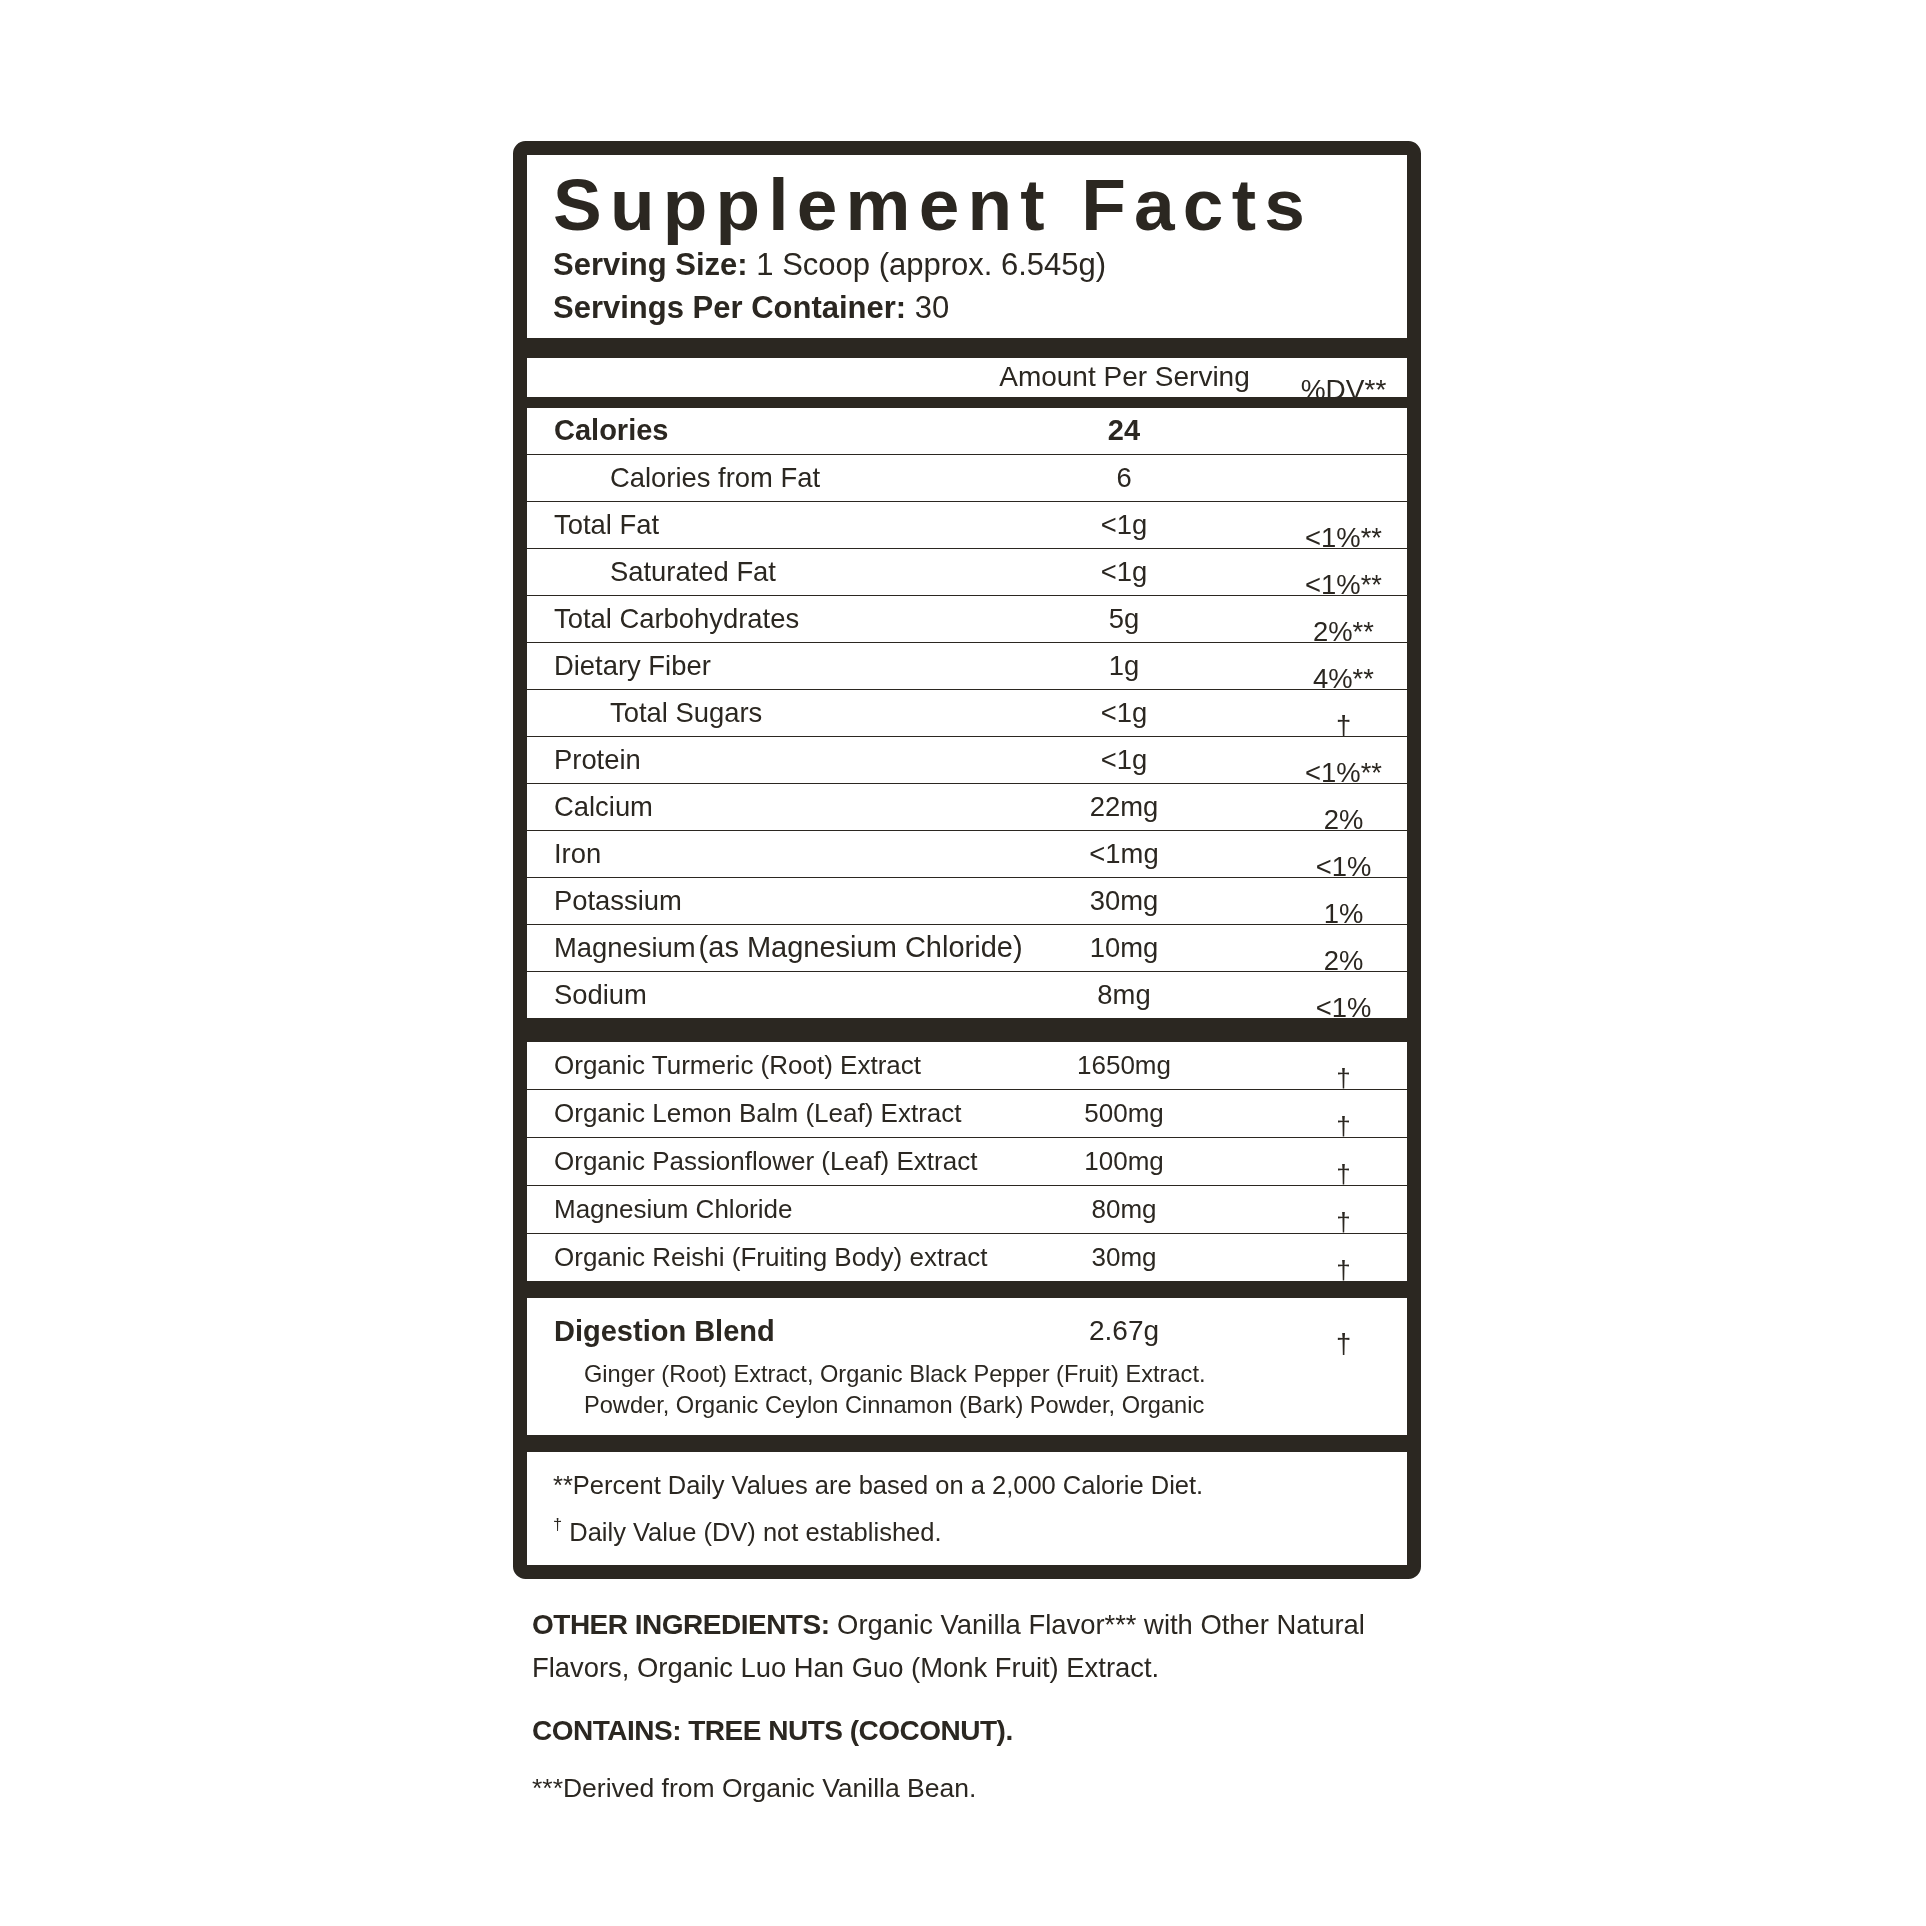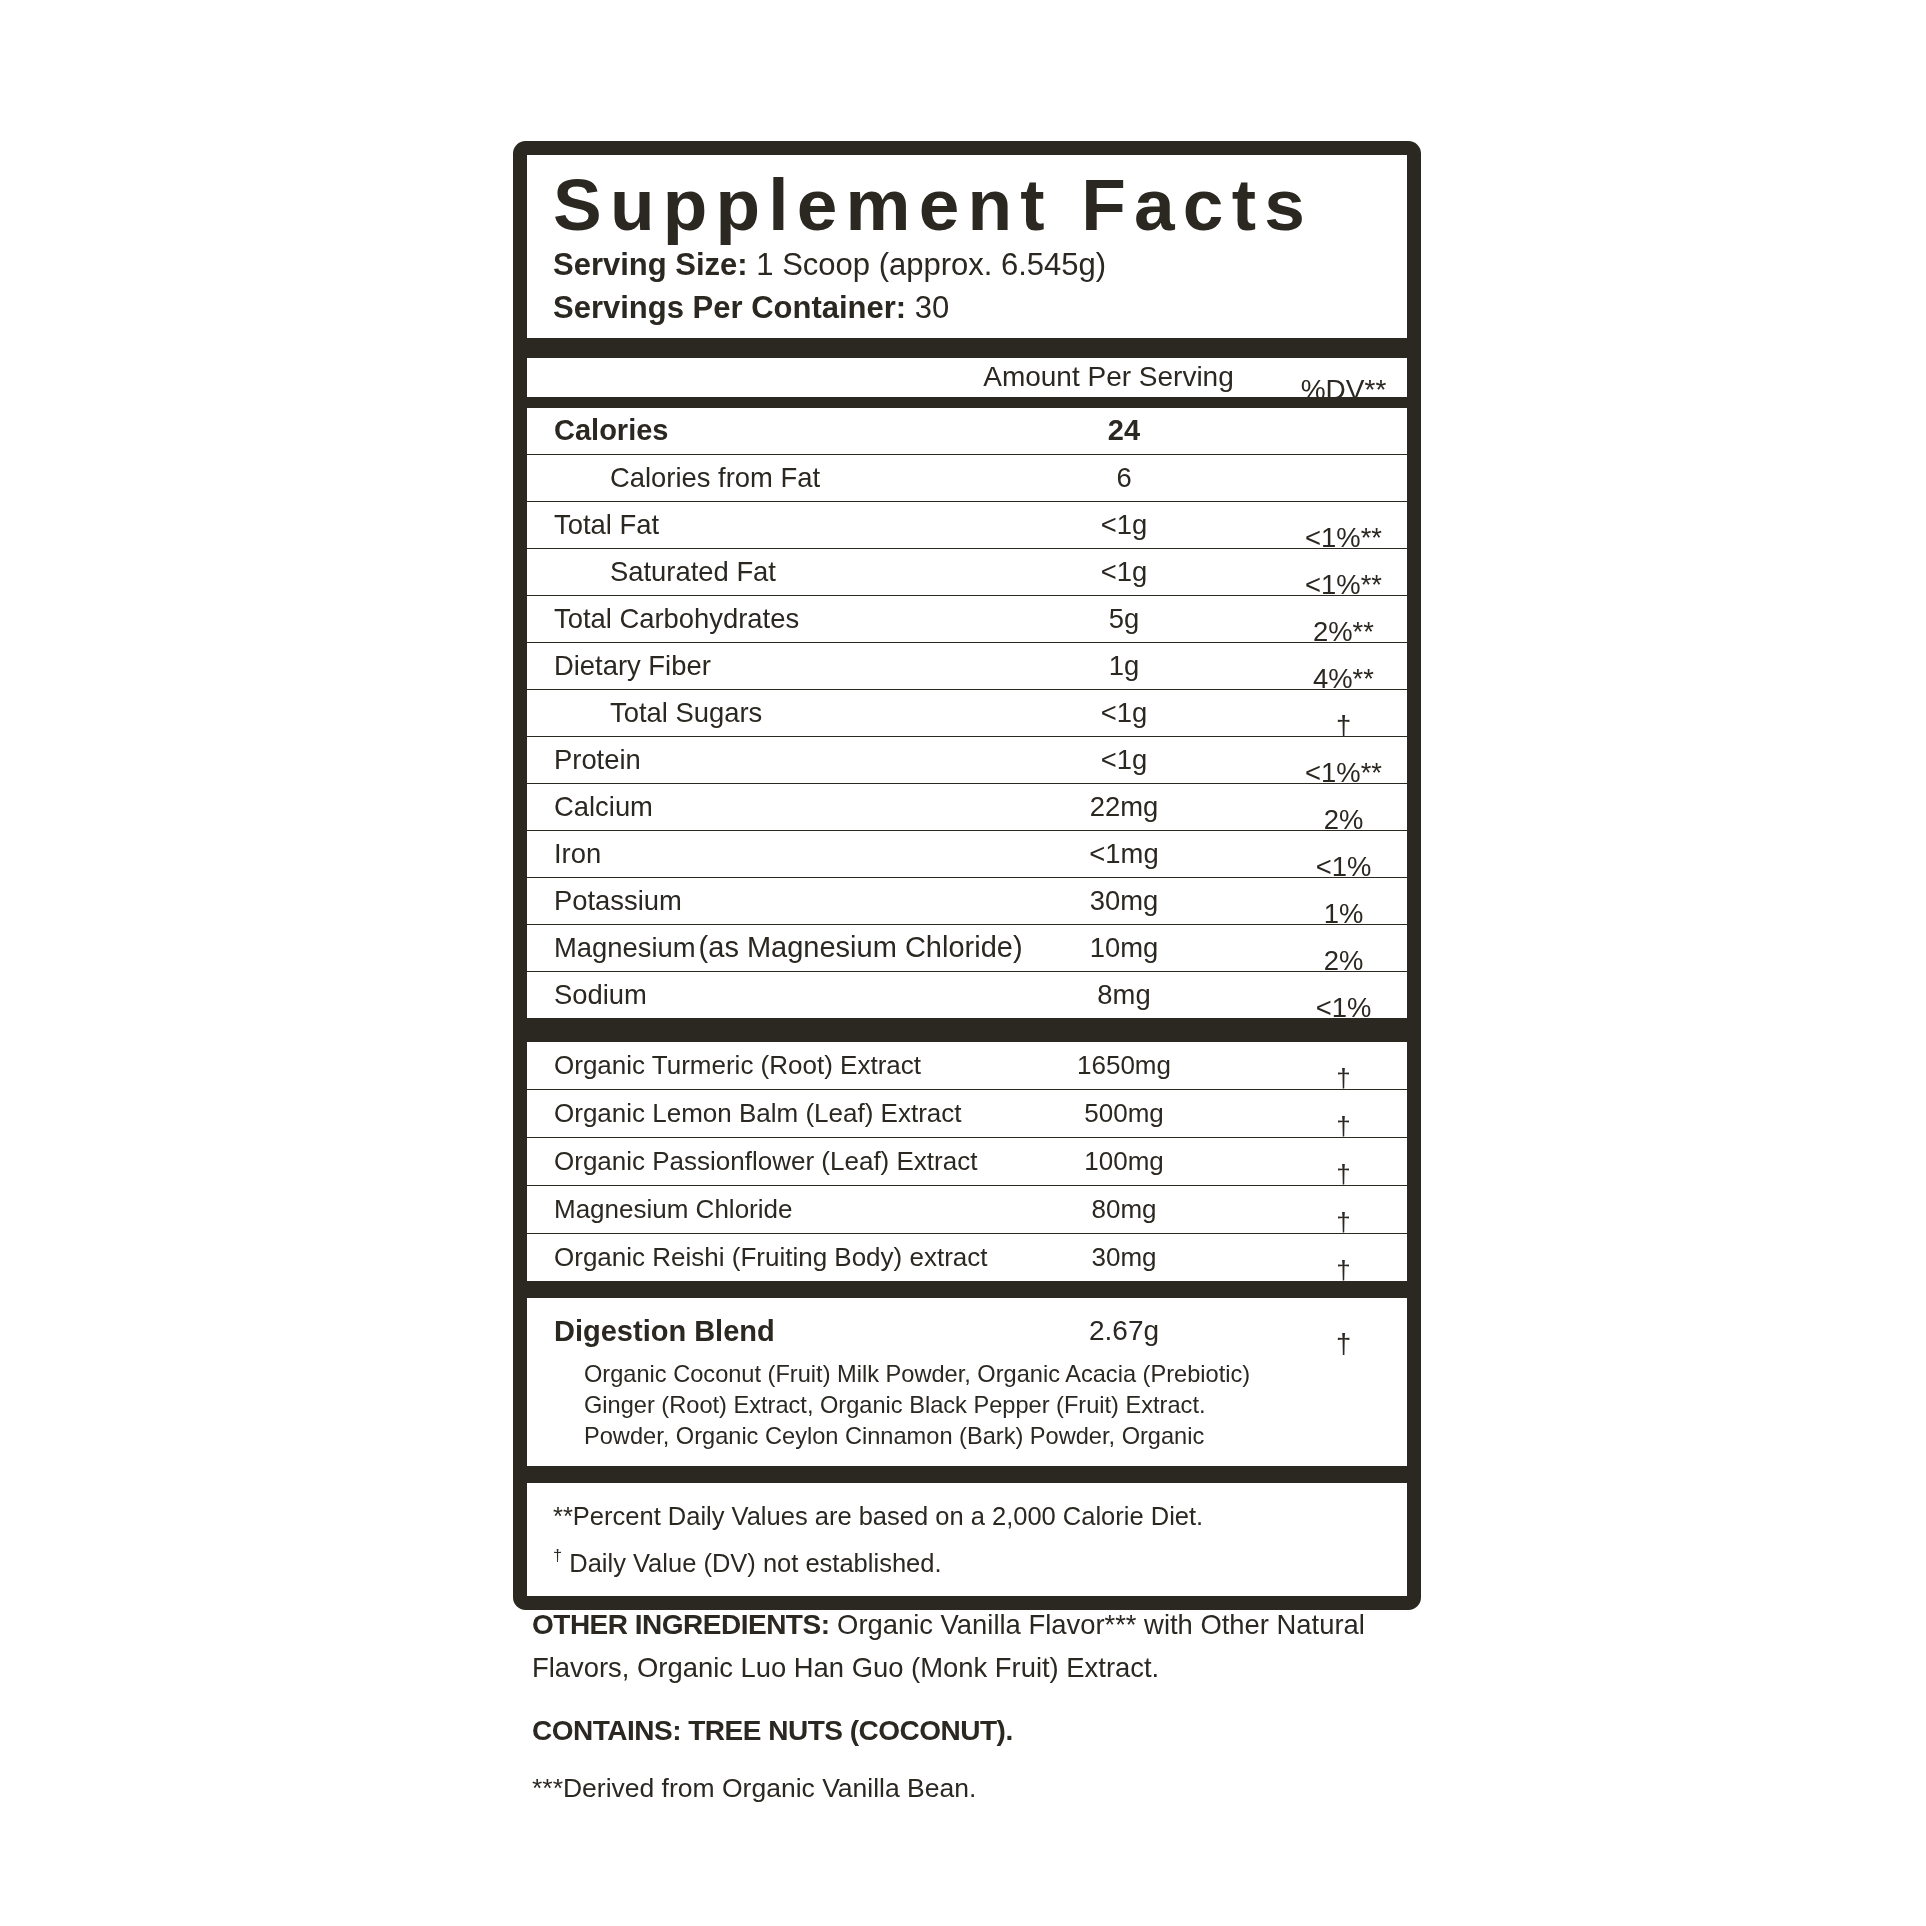--- a/index.html
+++ b/index.html
@@ -20,21 +20,21 @@
   .bar-md{height:24px;}
   .bar-xs{height:17.3px;}
 
   .row{position:relative;display:flex;align-items:center;padding-left:27px;min-height:46px;
        border-bottom:1.9px solid #2b2721;font-size:27.4px;}
   .row.last{border-bottom:none;}
   .row .lbl{flex:1;white-space:nowrap;}
   .row .amt{position:absolute;left:486px;width:222px;text-align:center;}
   .row .dv{position:absolute;left:737px;width:159px;text-align:center;margin-top:26px;}
   .row.hdr{min-height:39px;border-bottom:none;font-size:28px;}
-  .row.hdr .amt{width:299px;left:432px;white-space:nowrap;}
+  .row.hdr .amt{width:299px;left:448px;white-space:nowrap;}
   .indent{padding-left:56px;}
   .bold-row{font-weight:bold;font-size:29px;justify-content:center;}
   .note{font-size:29px;margin-left:3px;}
   .herb{font-size:26px;min-height:47px;}
 
   .blend{padding:12.5px 0 13.5px 0;}
   .blend .row{border-bottom:none;min-height:42px;}
   .blend-name{font-weight:bold;font-size:29px;}
   .blend-amt{font-size:28px;}
   .blend-desc{margin:6.7px 72px 0 57px;font-size:23.6px;line-height:31px;}
@@ -172,21 +172,20 @@
 
     <div class="bar bar-xs"></div>
 
     <div class="blend">
       <div class="row">
         <div class="lbl blend-name">Digestion Blend</div>
         <div class="amt blend-amt">2.67g</div>
         <div class="dv">†</div>
       </div>
       <div class="blend-desc">
-        <div>Organic Coconut (Fruit) Milk Powder, Organic Acacia (Prebiotic)</div>
         <div>Ginger (Root) Extract, Organic Black Pepper (Fruit) Extract.</div>
         <div>Powder, Organic Ceylon Cinnamon (Bark) Powder, Organic</div>
       </div>
     </div>
 
     <div class="bar bar-xs"></div>
 
     <div class="footnotes">
       <div>**Percent Daily Values are based on a 2,000 Calorie Diet.</div>
       <div>

